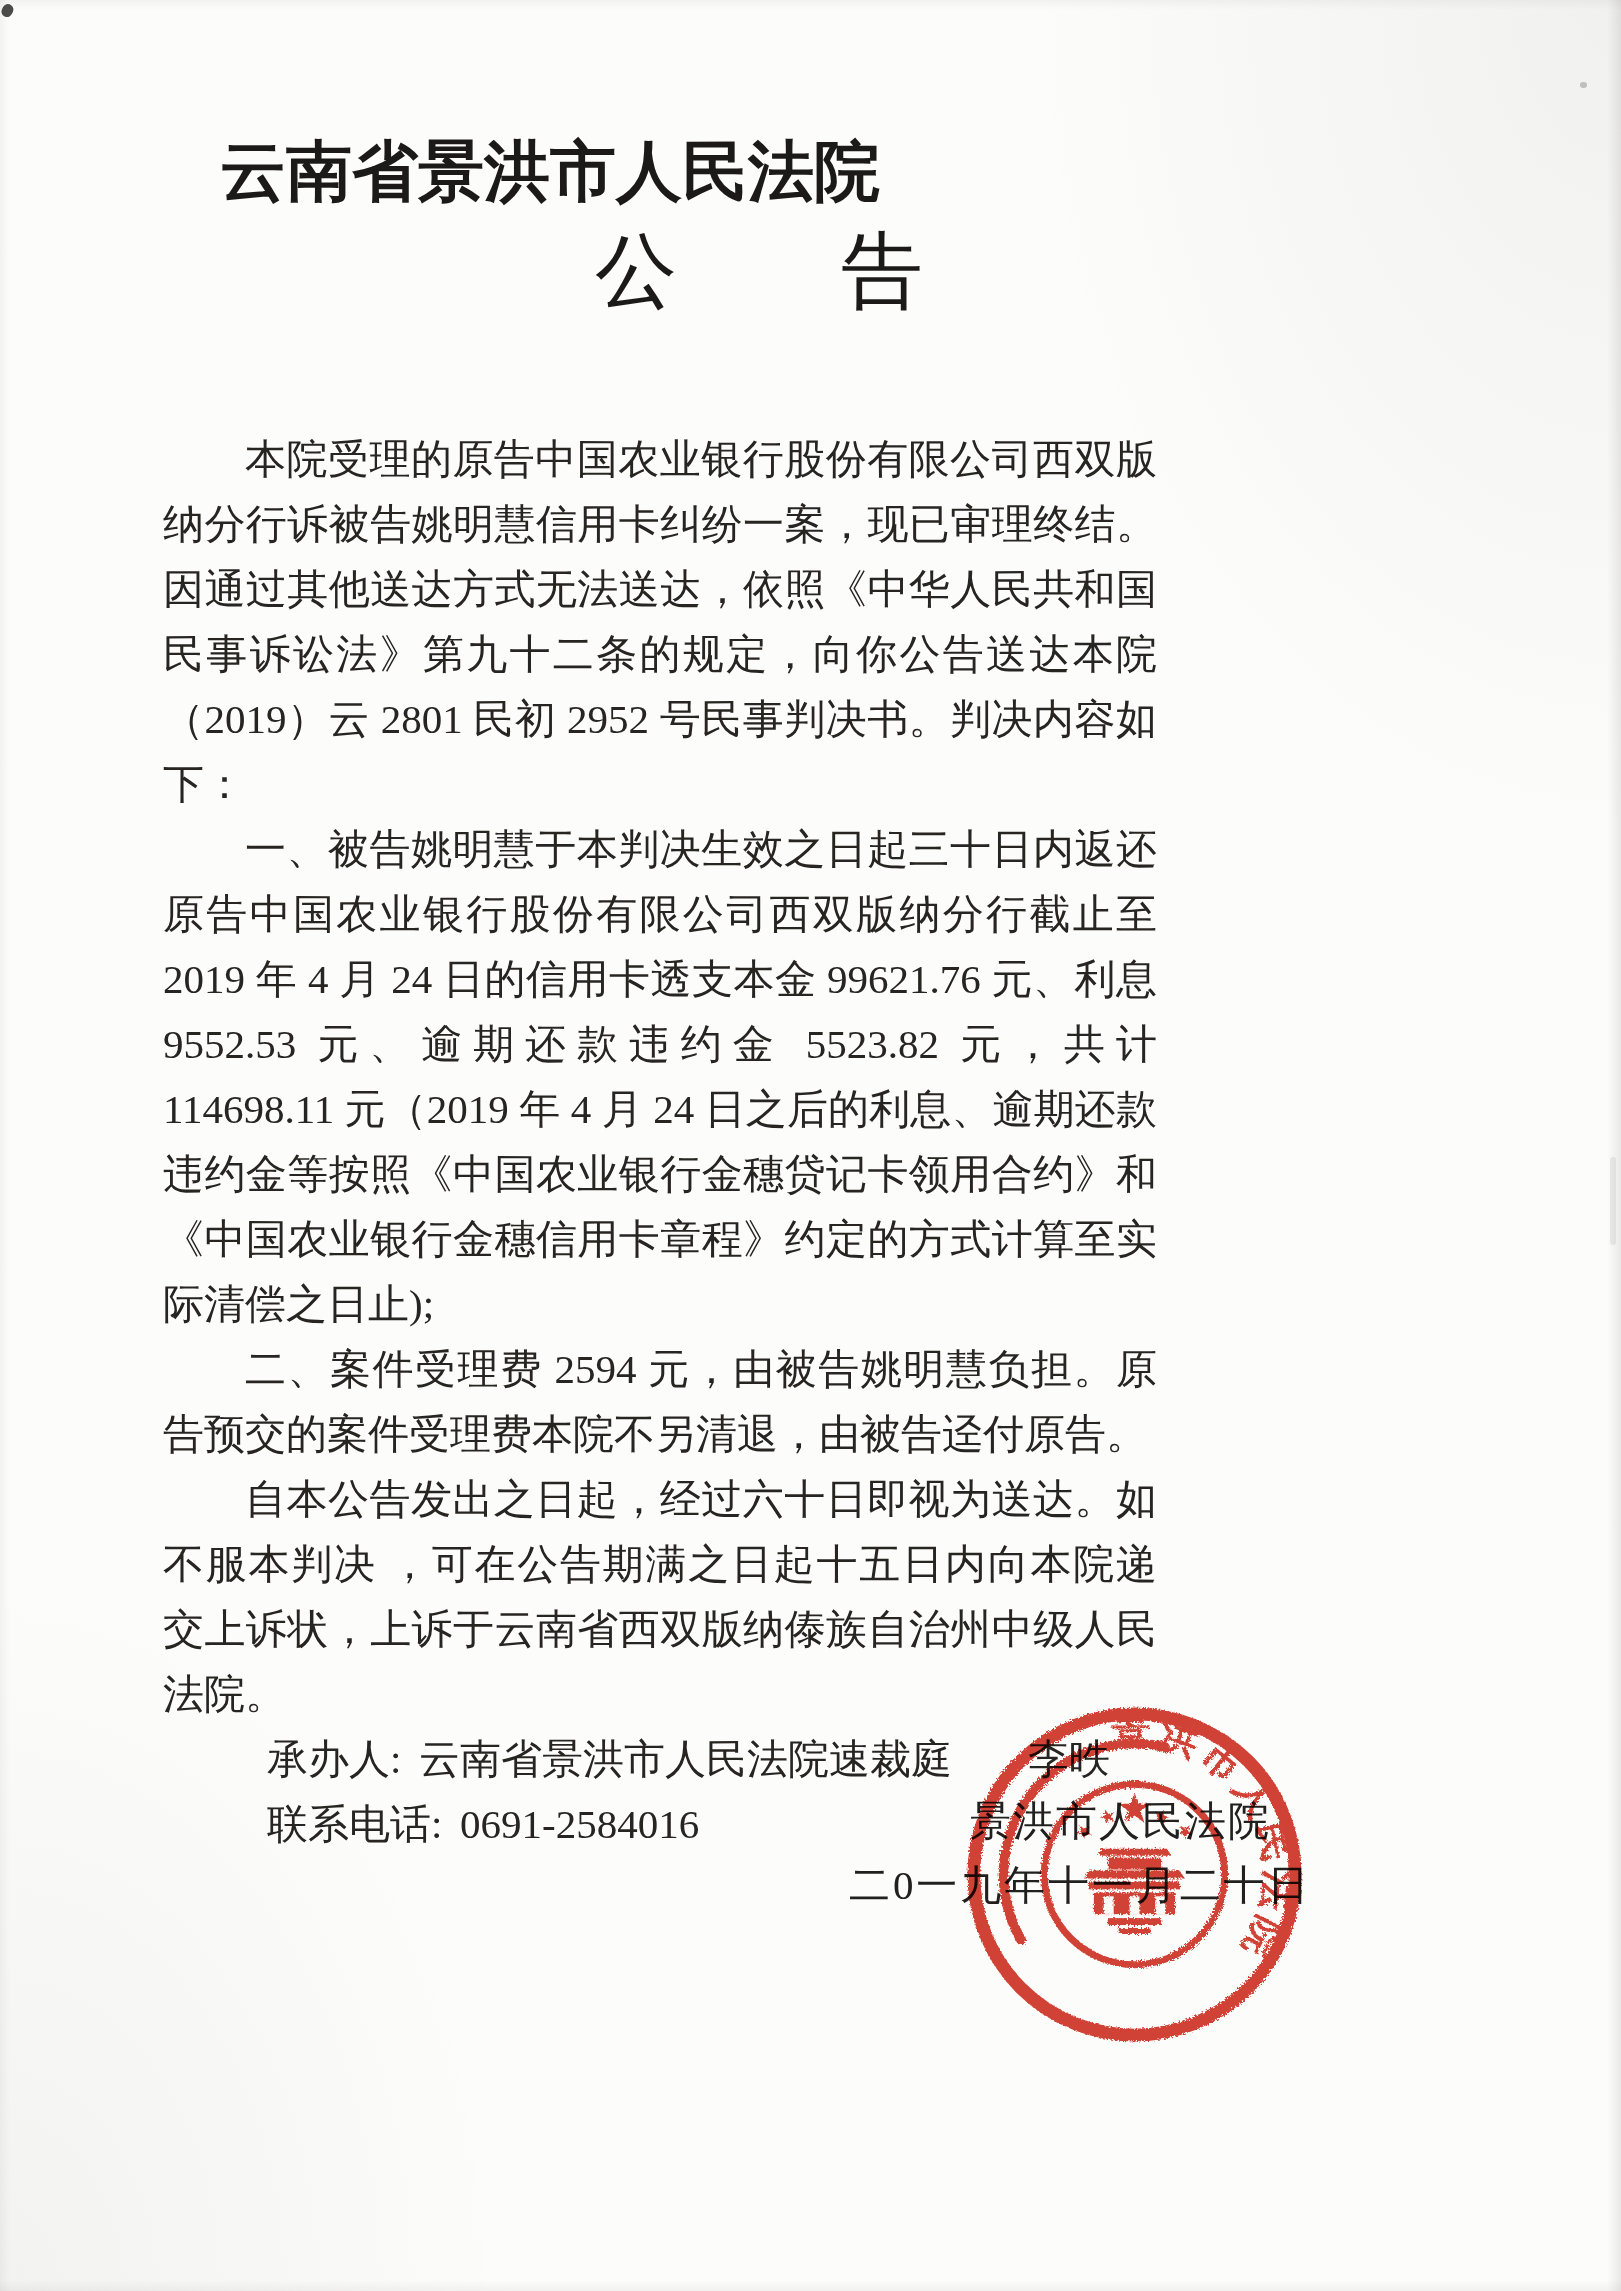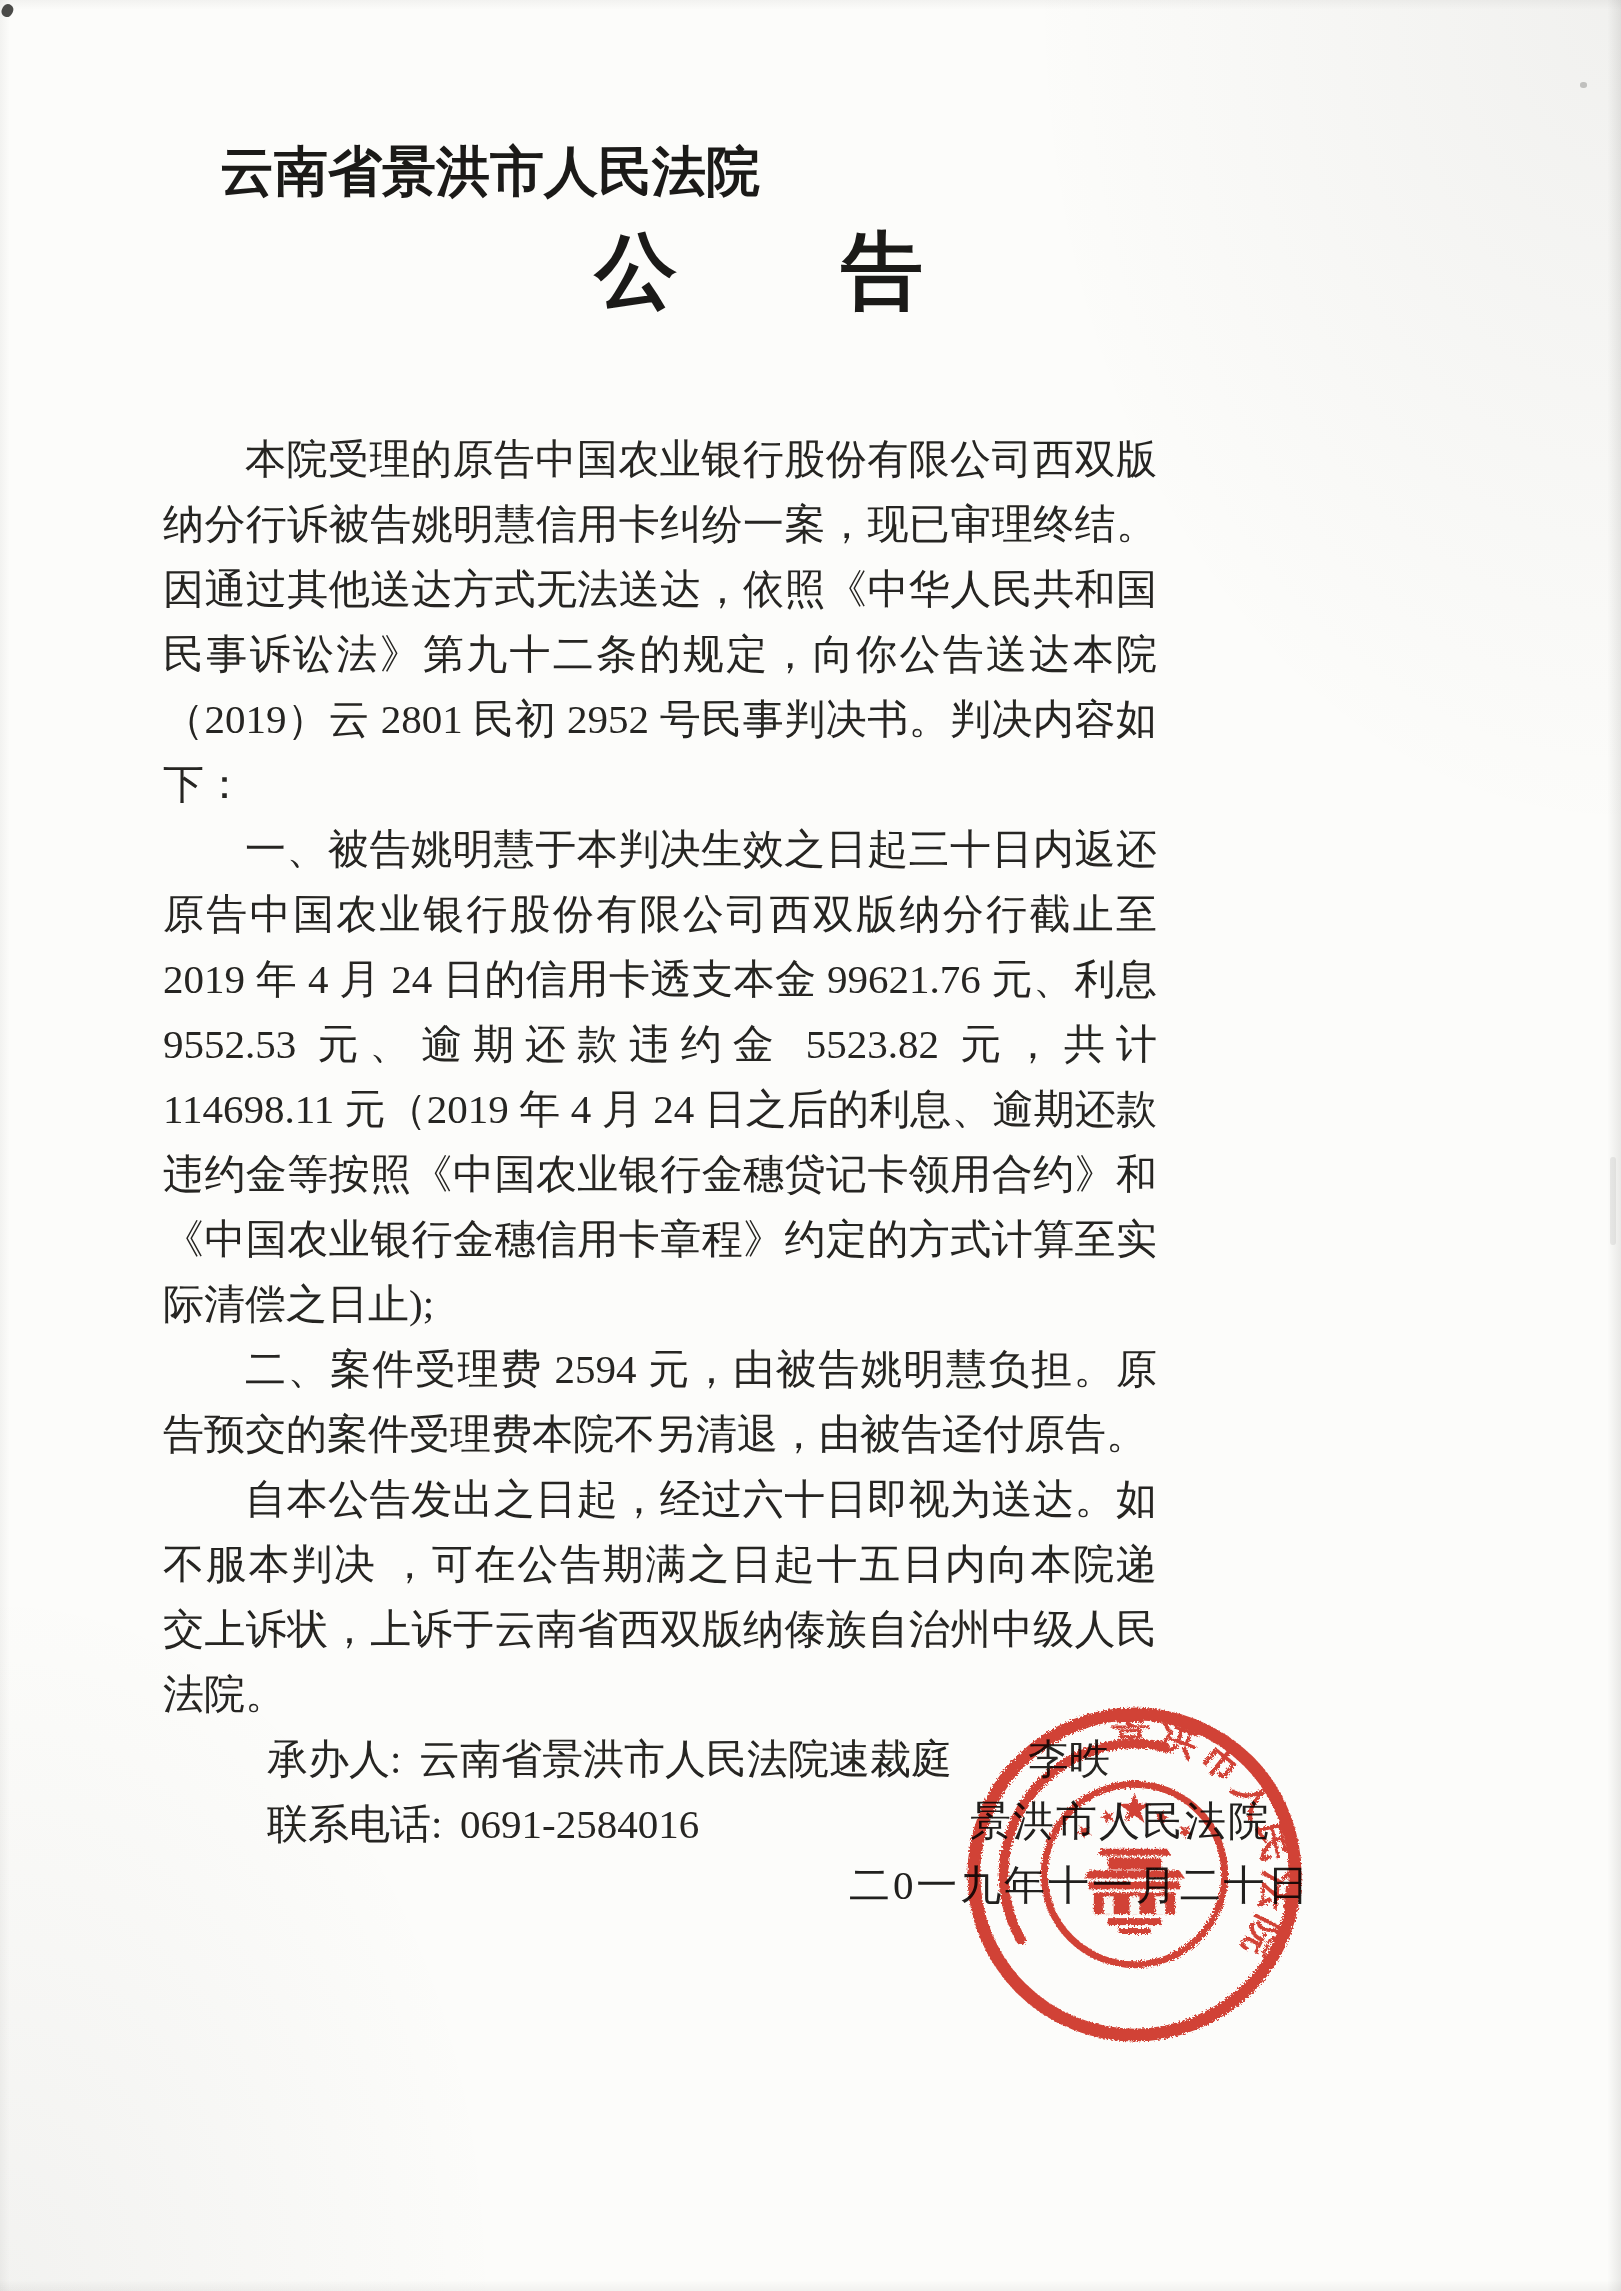--- a/index.html
+++ b/index.html
@@ -19,26 +19,26 @@
       radial-gradient(ellipse at 0% 100%, rgba(60,58,55,.05), rgba(0,0,0,0) 22%),
       #fcfcfa;
   }
   .speck{position:absolute;background:#2c2b29;border-radius:45%;}
   .speck.s1{left:2px;top:3.9px;width:10.8px;height:12.7px;opacity:.85;transform:rotate(25deg);}
   .speck.s2{left:1580px;top:82px;width:6.9px;height:5.9px;opacity:.25;}
   .speck.s3{left:1610px;top:1157px;width:5.9px;height:88px;opacity:.08;border-radius:2.9px;}
 
   .title-main{
     position:absolute;left:220px;top:123px;width:1078px;
-    font-size:54px;font-weight:700;letter-spacing:0px;line-height:98px;
+    font-size:66px;font-weight:700;letter-spacing:0px;line-height:98px;
     color:#1b1a18;white-space:nowrap;
   }
   .title-sub{
     position:absolute;left:595px;top:223px;
-    font-size:82px;font-weight:700;line-height:98px;
+    font-size:82px;font-weight:400;line-height:98px;
     color:#1b1a18;white-space:nowrap;
   }
 
   .doc-body{
     position:absolute;left:163px;top:427px;width:994px;
     font-size:41px;line-height:65px;color:#262522;
     text-align:justify;text-align-last:left;
   }
   .doc-body p{margin:0;}
   .doc-body p.para{text-indent:2em;}

